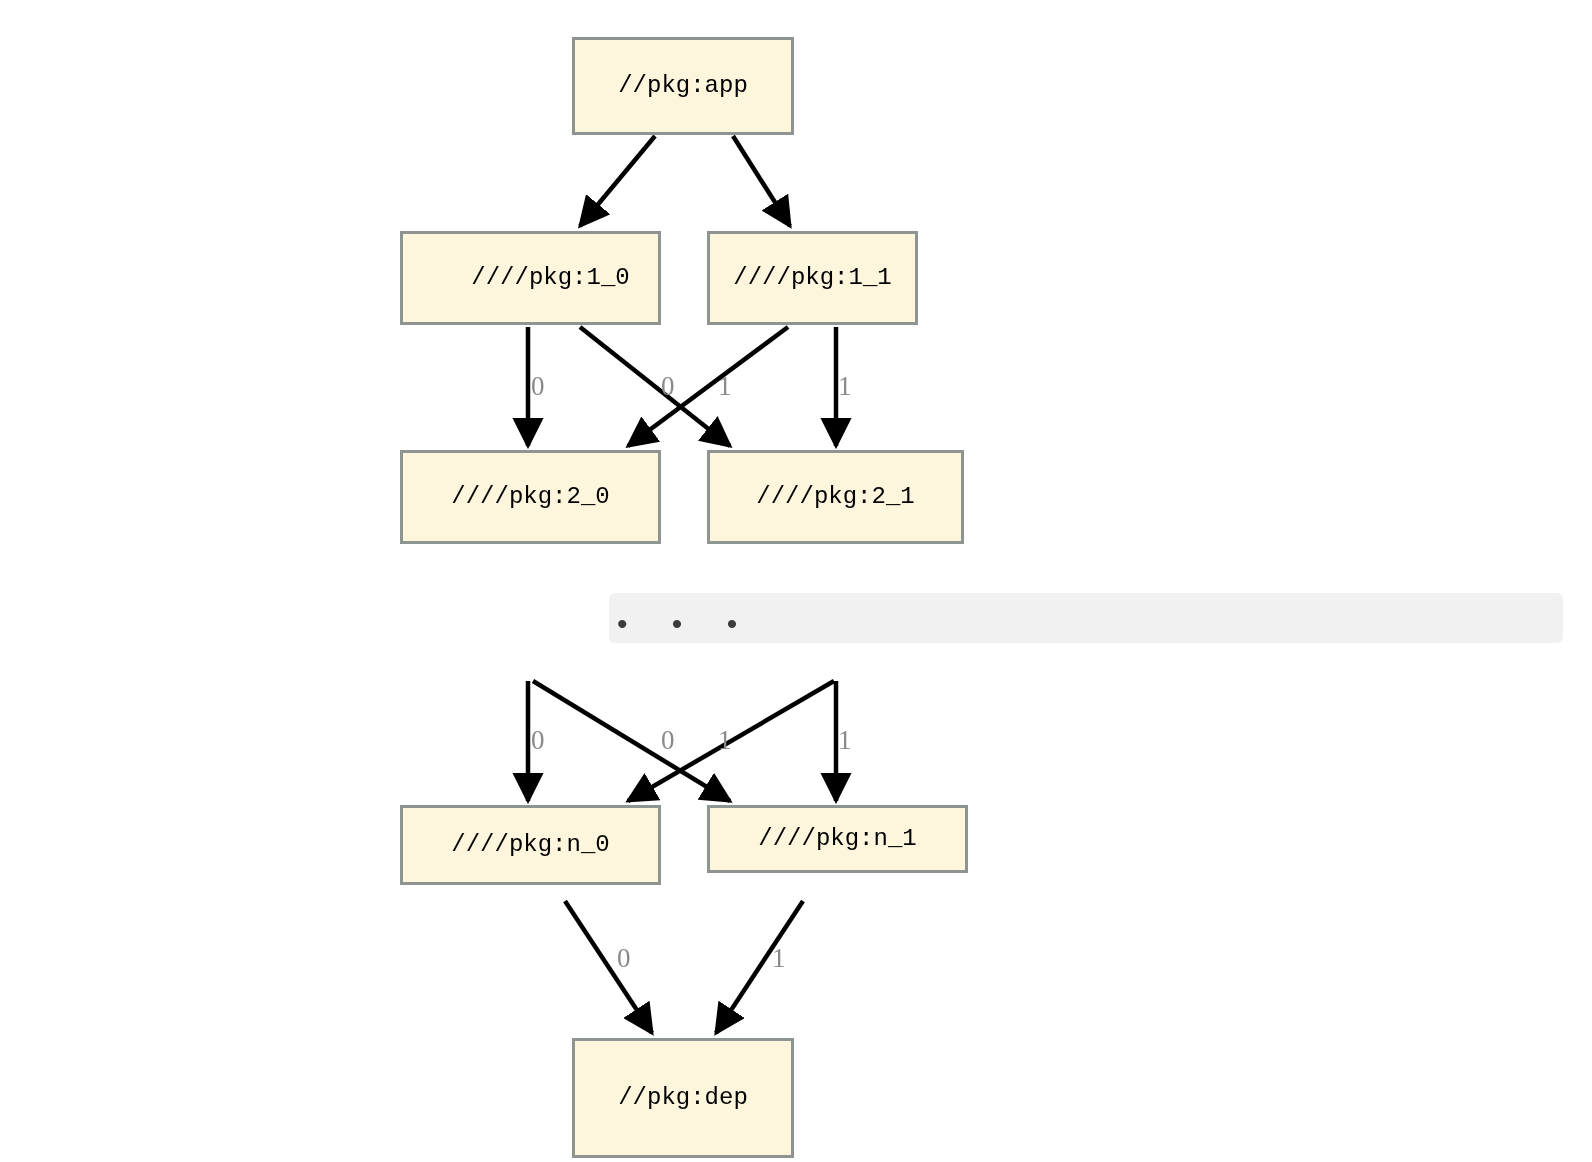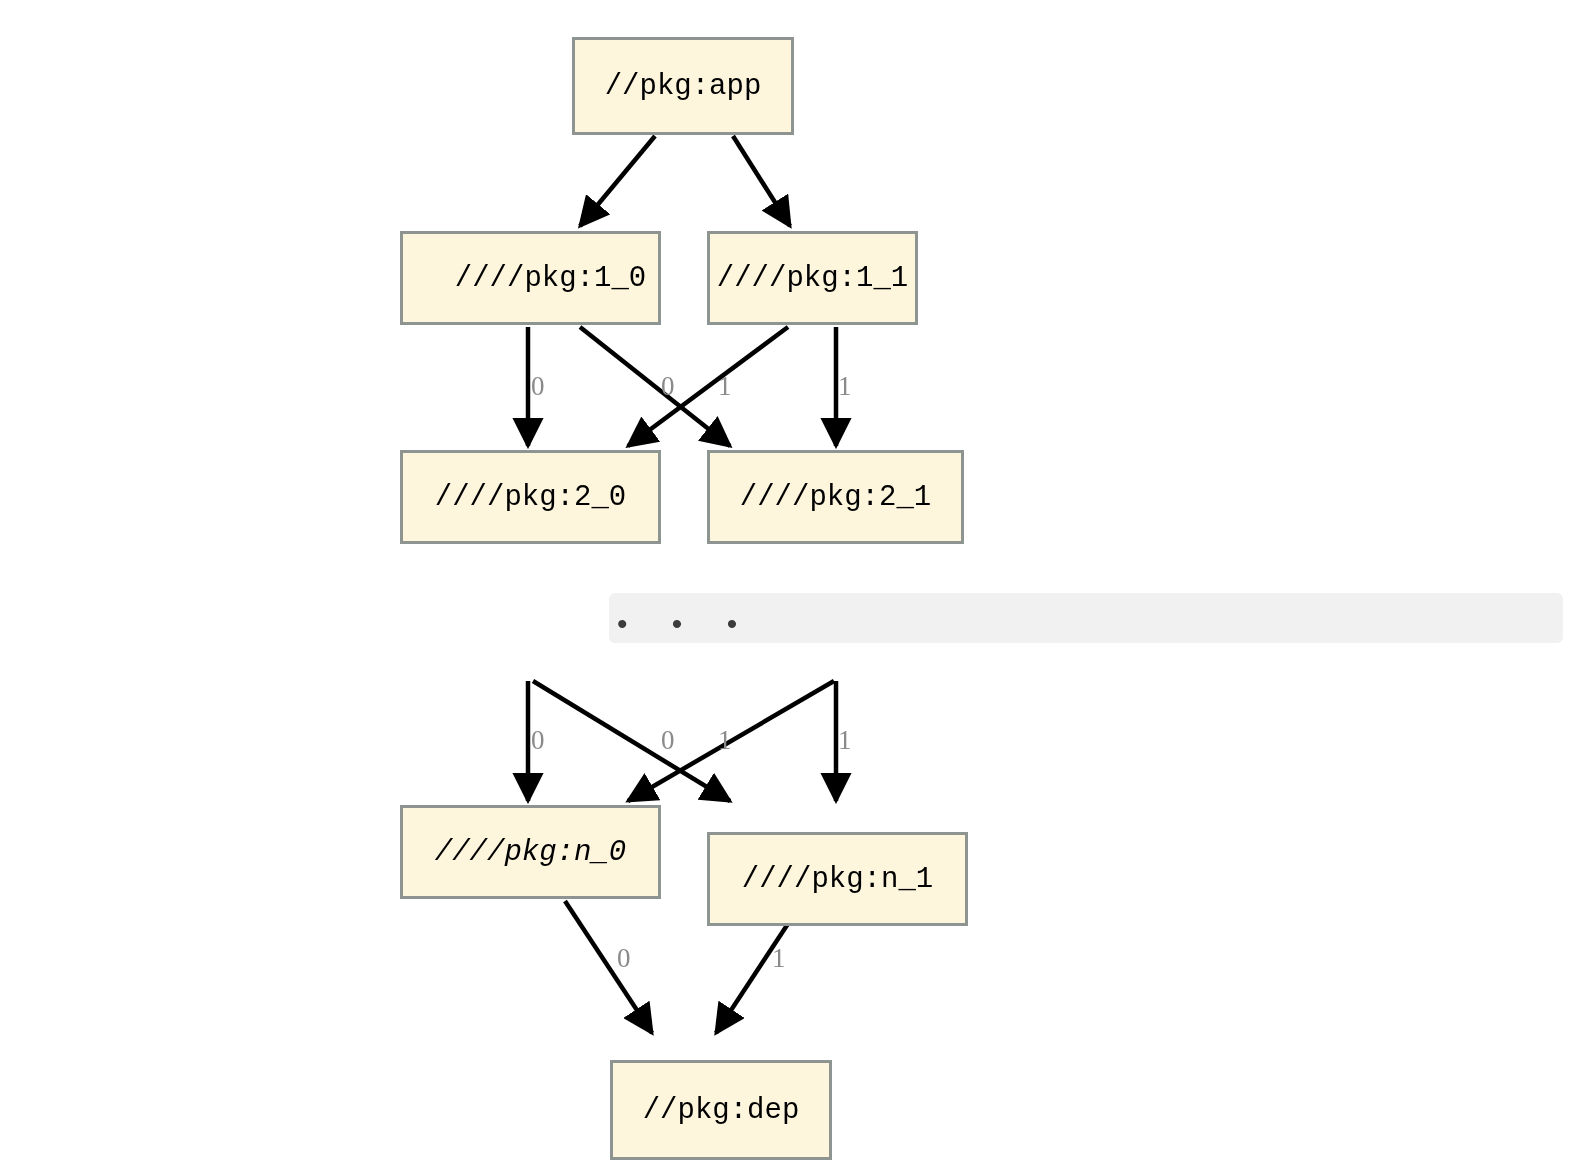--- a/index.html
+++ b/index.html
@@ -28,21 +28,21 @@
     position: absolute;
     box-sizing: border-box;
     background: #fdf6dd;
     border: 3px solid #8e9490;
     display: flex;
     align-items: center;
     justify-content: center;
   }
   .node-label {
     font-family: "Liberation Mono", "DejaVu Sans Mono", monospace;
-    font-size: 29px;
+    font-size: 24px;
     color: #000000;
     letter-spacing: 0px;
     white-space: nowrap;
     line-height: 1;
   }
   .edge-label {
     position: absolute;
     font-family: "Liberation Serif", "DejaVu Serif", serif;
     font-size: 27px;
     color: #8a8a8a;
@@ -118,29 +118,29 @@
   </div>
 
   <div class="node-box" style="left:400px; top:450px; width:261px; height:94px;">
     <span class="node-label">////pkg:2_0</span>
   </div>
 
   <div class="node-box" style="left:707px; top:450px; width:257px; height:94px;">
     <span class="node-label">////pkg:2_1</span>
   </div>
 
-  <div class="node-box" style="left:400px; top:805px; width:261px; height:94px;font-style:italic;">
+  <div class="node-box" style="left:400px; top:805px; width:261px; height:80px;">
     <span class="node-label">////pkg:n_0</span>
   </div>
 
-  <div class="node-box" style="left:707px; top:832px; width:261px; height:94px;">
+  <div class="node-box" style="left:707px; top:805px; width:261px; height:68px;">
     <span class="node-label">////pkg:n_1</span>
   </div>
 
-  <div class="node-box" style="left:572px; top:1060px; width:222px; height:100px;margin-left:38px;">
+  <div class="node-box" style="left:572px; top:1038px; width:222px; height:120px;">
     <span class="node-label">//pkg:dep</span>
   </div>
 
   <span class="edge-label" style="left:531px; top:373px;">0</span>
   <span class="edge-label" style="left:661px; top:373px;">0</span>
   <span class="edge-label" style="left:718px; top:373px;">1</span>
   <span class="edge-label" style="left:838px; top:373px;">1</span>
 
   <span class="edge-label" style="left:531px; top:727px;">0</span>
   <span class="edge-label" style="left:661px; top:727px;">0</span>

